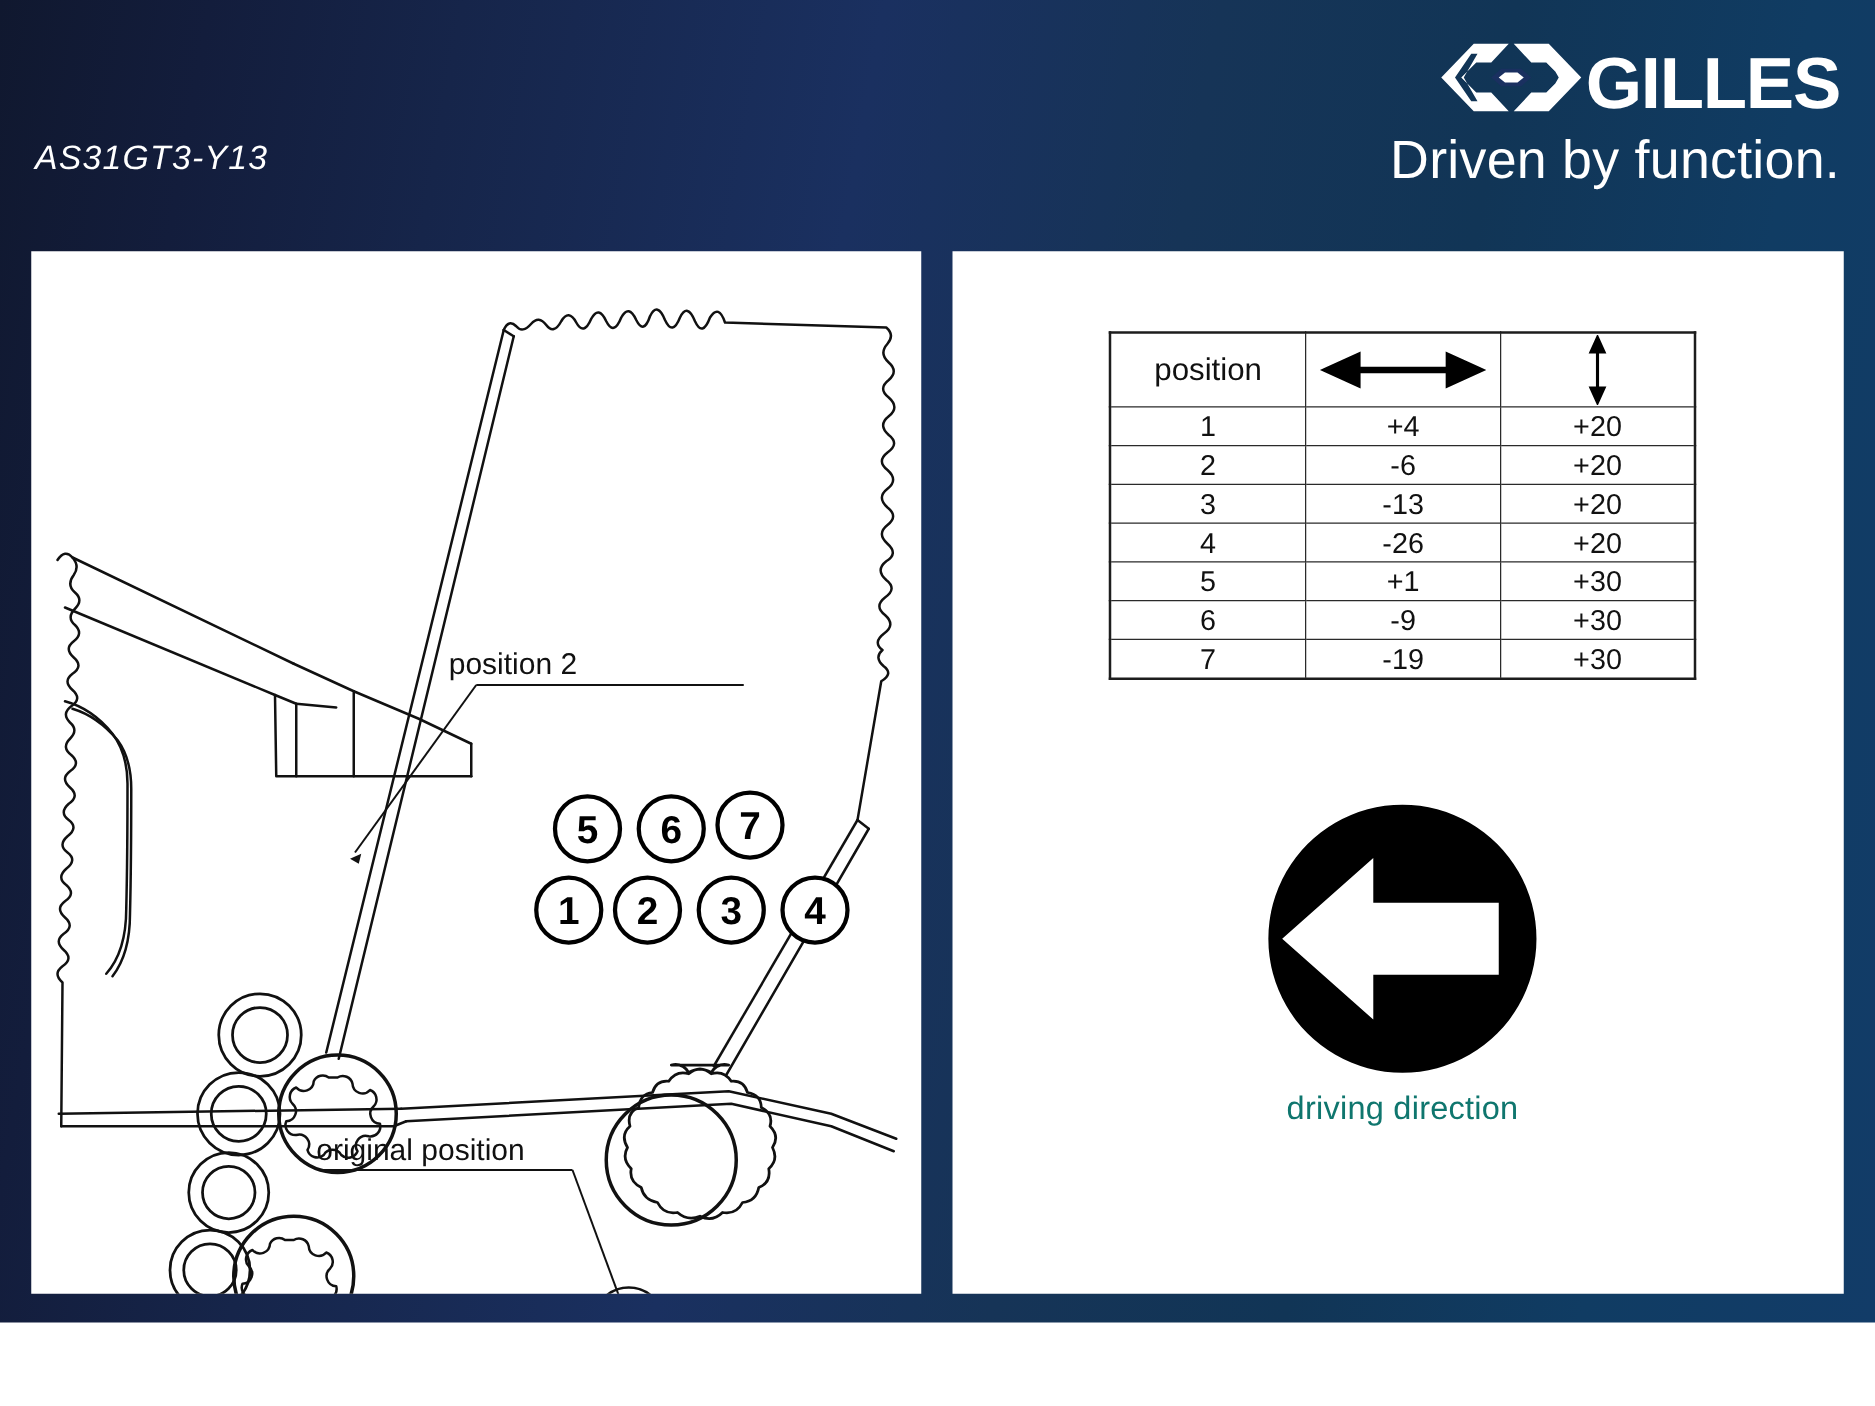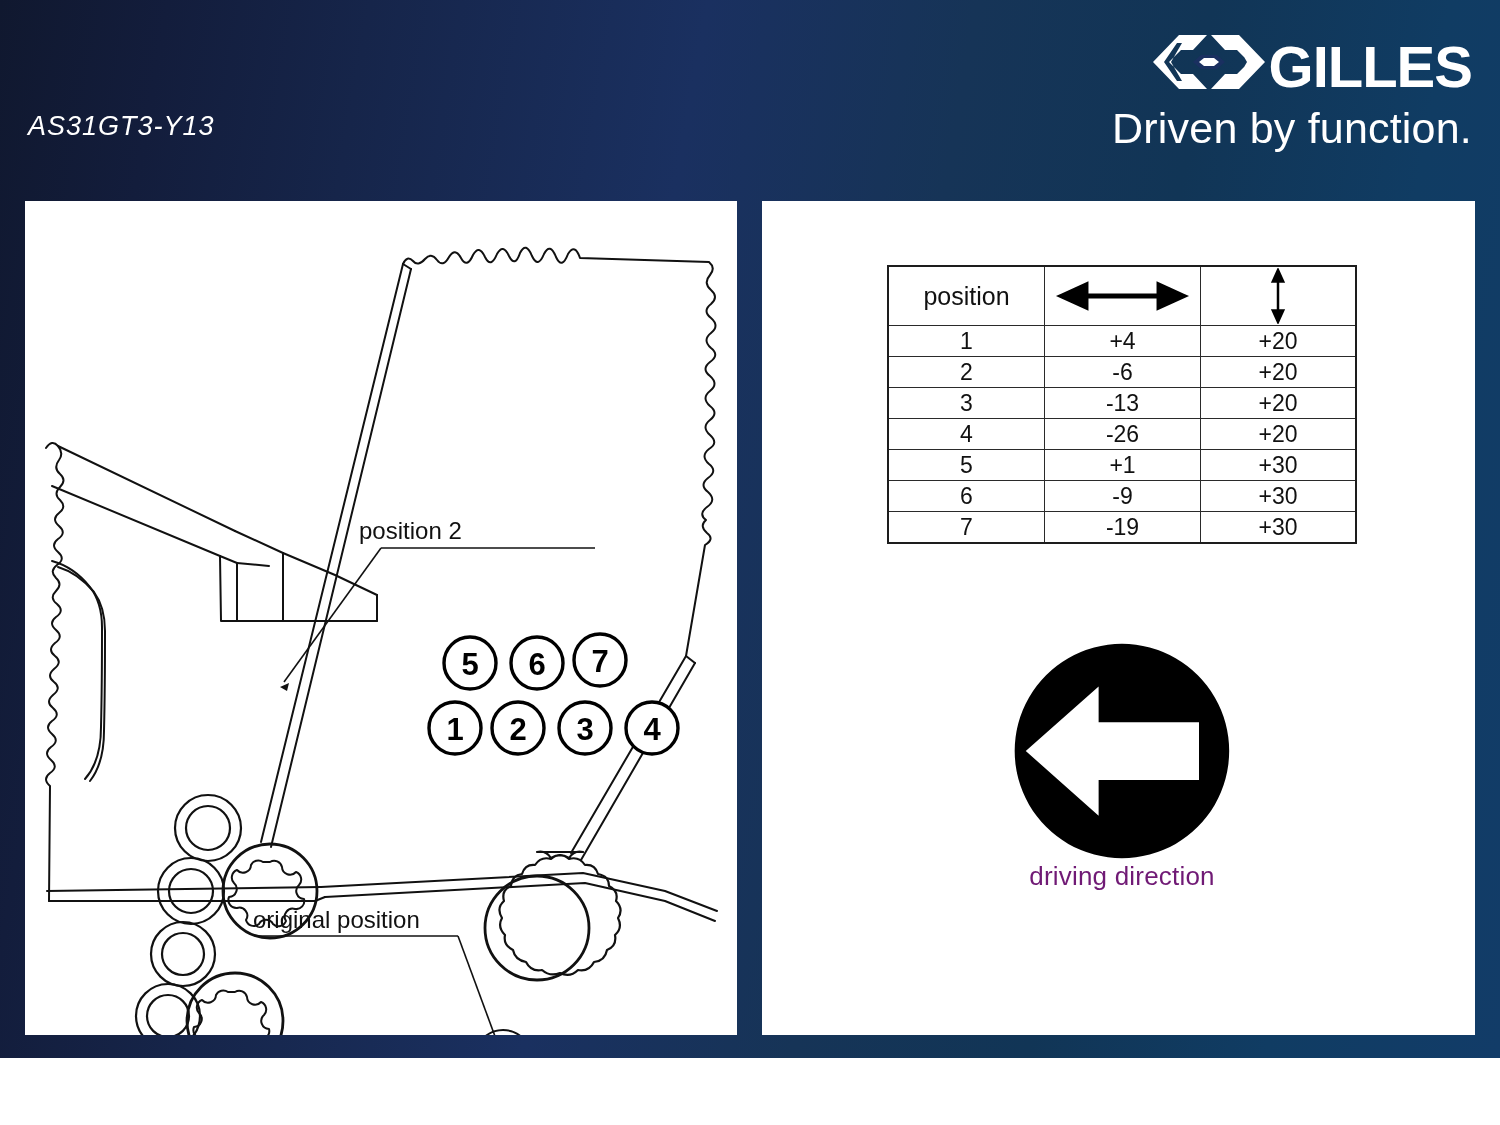--- a/index.html
+++ b/index.html
@@ -93,21 +93,21 @@
   .col-v{width:152px;}
   .arrow-cell svg{display:block;margin:0 auto;}
 
   
   .drive-block{
     position:absolute;left:250px;top:440px;
     width:220px;text-align:center;
   }
   .drive-icon{width:160px;height:160px;margin:0 auto;display:block;}
   .drive-label{
-    font-size:26px;color:#701a75;
+    margin-top:10px;font-size:26px;color:#0f766e;
     letter-spacing:0.2px;
   }
 
   
   .dtext{
     font-family:"Liberation Sans", sans-serif;
     font-size:24px;fill:#111111;
   }
   .dnum{
     font-family:"Liberation Sans", sans-serif;

